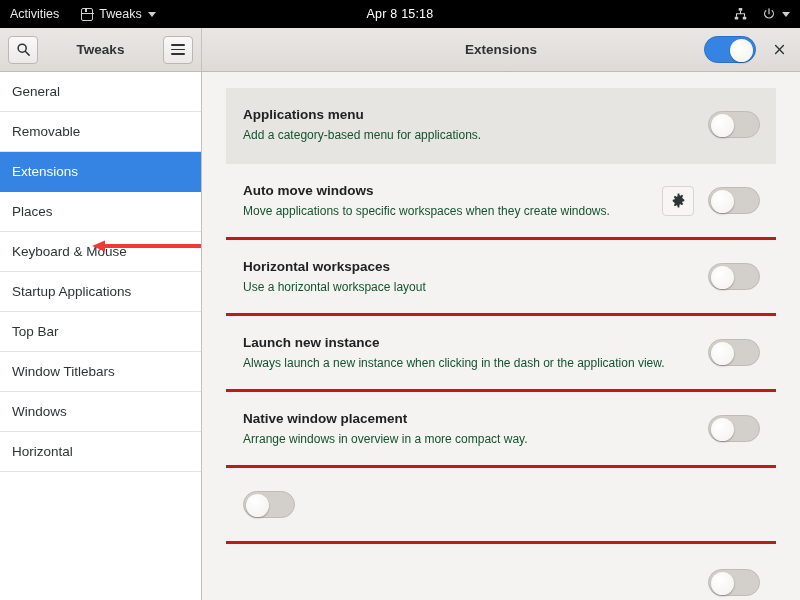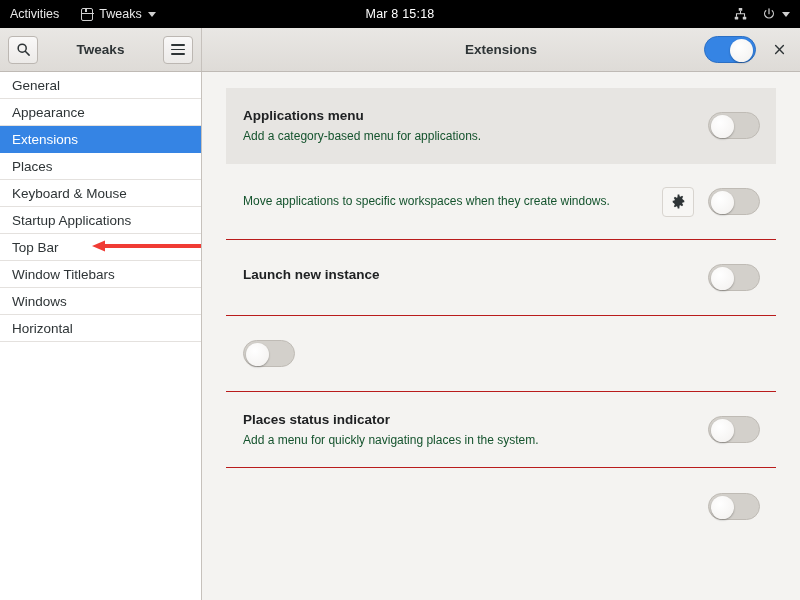--- a/index.html
+++ b/index.html
@@ -122,21 +122,21 @@
 
   
   #sidebar {
     width: 202px; flex: 0 0 202px;
     background: #ffffff;
     border-right: 1px solid #c6c1bc;
     overflow: hidden;
     position: relative;
   }
   .side-item {
-    height: 27px; display: flex; align-items: center;
+    height: 40px; display: flex; align-items: center;
     padding-left: 12px;
     font-size: 13.5px; color: #2e3436;
     border-bottom: 1px solid #e4e1de;
     cursor: pointer; position: relative;
   }
   .side-item.selected { background: #3584e4; color: #ffffff; border-bottom-color: #3584e4; }
 
   
   #annot-arrow {
     position: absolute;
@@ -148,21 +148,21 @@
   
   #content {
     flex: 1; background: #f4f3f1;
     overflow: hidden; position: relative;
   }
   .rows { padding: 16px 0 0 0; }
   .ext-row {
     display: flex; align-items: center;
     margin: 0 24px;
     padding: 14px 16px 14px 17px;
-    border-bottom: 1px solid #b91c1c;
+    border-bottom: 3px solid #b91c1c;
     min-height: 76px;
   }
   .ext-row.highlight { background: #e7e5e2; border-bottom-color: #e7e5e2; }
   .ext-row:last-child { border-bottom: none; }
   .ext-text { flex: 1; min-width: 0; }
   .ext-title {
     font-size: 13.5px; font-weight: bold; color: #202224;
     margin-bottom: 5px; line-height: 1.2;
   }
   .ext-desc { font-size: 12px; color: #14532d; line-height: 1.2; }
@@ -183,21 +183,21 @@
   <div class="tb-left">
     <span class="tb-activities">Activities</span>
     <span class="tb-app">
       <span class="tweaks-glyph"></span>
       <span>Tweaks</span>
       <span class="caret-down"></span>
     </span>
   </div>
 
   <div class="tb-center">
-    <span class="tb-clock">Mar 8  15:18</span>
+    <span class="tb-clock">Apr 8  15:18</span>
   </div>
 
   <div class="tb-right">
     <span>
       <svg class="icon-net" viewBox="0 0 16 16" fill="none" stroke="#cfcfcf" stroke-width="1.2">
         <rect x="6" y="1.2" width="4" height="3.2" rx="0.4" fill="#cfcfcf" stroke="none"></rect>
         <rect x="1.4" y="11" width="4" height="3.2" rx="0.4" fill="#cfcfcf" stroke="none"></rect>
         <rect x="10.6" y="11" width="4" height="3.2" rx="0.4" fill="#cfcfcf" stroke="none"></rect>
         <path d="M8 4.6 V7.6 M3.4 11 V7.6 H12.6 V11"></path>
       </svg>
@@ -246,21 +246,21 @@
     </div>
   </div>
 
   <div id="body">
 
     <div id="sidebar">
       <div class="side-item">
         <span>General</span>
       </div>
       <div class="side-item">
-        <span>Appearance</span>
+        <span>Removable</span>
       </div>
       <div class="side-item selected">
         <span>Extensions</span>
       </div>
       <div class="side-item">
         <span>Places</span>
       </div>
       <div class="side-item">
         <span>Keyboard &amp; Mouse</span>
       </div>
@@ -296,60 +296,73 @@
           </div>
           <div class="ext-controls">
             <div class="toggle off">
               <span class="knob"></span>
             </div>
           </div>
         </div>
 
         <div class="ext-row">
           <div class="ext-text">
+            <div class="ext-title">Auto move windows</div>
             <div class="ext-desc">Move applications to specific workspaces when they create windows.</div>
           </div>
           <div class="ext-controls">
             <div class="gear-btn">
               <svg class="icon-gear" viewBox="0 0 16 16">
                 <path fill="#2e3436" d="M8 5.1a2.9 2.9 0 1 0 0 5.8 2.9 2.9 0 0 0 0-5.8zm0 1.6a1.3 1.3 0 1 1 0 2.6 1.3 1.3 0 0 1 0-2.6z"></path>
                 <path fill="#2e3436" d="M7.1 0.6h1.8l0.25 1.85 1.1 0.46 1.5-1.12 1.27 1.27-1.12 1.5 0.46 1.1L14.2 7.1v1.8l-1.85 0.25-0.46 1.1 1.12 1.5-1.27 1.27-1.5-1.12-1.1 0.46L8.9 15.4H7.1l-0.25-1.85-1.1-0.46-1.5 1.12-1.27-1.27 1.12-1.5-0.46-1.1L1.8 8.9V7.1l1.85-0.25 0.46-1.1-1.12-1.5 1.27-1.27 1.5 1.12 1.1-0.46z"></path>
               </svg>
             </div>
             <div class="toggle off">
               <span class="knob"></span>
             </div>
           </div>
         </div>
 
+        <div class="ext-row">
+          <div class="ext-text">
+            <div class="ext-title">Horizontal workspaces</div>
+            <div class="ext-desc">Use a horizontal workspace layout</div>
+          </div>
+          <div class="ext-controls">
+            <div class="toggle off">
+              <span class="knob"></span>
+            </div>
+          </div>
+        </div>
 
         <div class="ext-row">
           <div class="ext-text">
             <div class="ext-title">Launch new instance</div>
-          </div>
-          <div class="ext-controls">
-            <div class="toggle off">
-              <span class="knob"></span>
-            </div>
-          </div>
-        </div>
-
-        <div class="ext-row">
-          <div class="ext-controls">
-            <div class="toggle off">
-              <span class="knob"></span>
-            </div>
-          </div>
-        </div>
-
-        <div class="ext-row">
-          <div class="ext-text">
-            <div class="ext-title">Places status indicator</div>
-            <div class="ext-desc">Add a menu for quickly navigating places in the system.</div>
-          </div>
+            <div class="ext-desc">Always launch a new instance when clicking in the dash or the application view.</div>
+          </div>
+          <div class="ext-controls">
+            <div class="toggle off">
+              <span class="knob"></span>
+            </div>
+          </div>
+        </div>
+
+        <div class="ext-row">
+          <div class="ext-text">
+            <div class="ext-title">Native window placement</div>
+            <div class="ext-desc">Arrange windows in overview in a more compact way.</div>
+          </div>
+          <div class="ext-controls">
+            <div class="toggle off">
+              <span class="knob"></span>
+            </div>
+          </div>
+        </div>
+
+        <div class="ext-row">
           <div class="ext-controls">
             <div class="toggle off">
               <span class="knob"></span>
             </div>
           </div>
         </div>
 
         <div class="ext-row">
           <div class="ext-text">
           </div>

